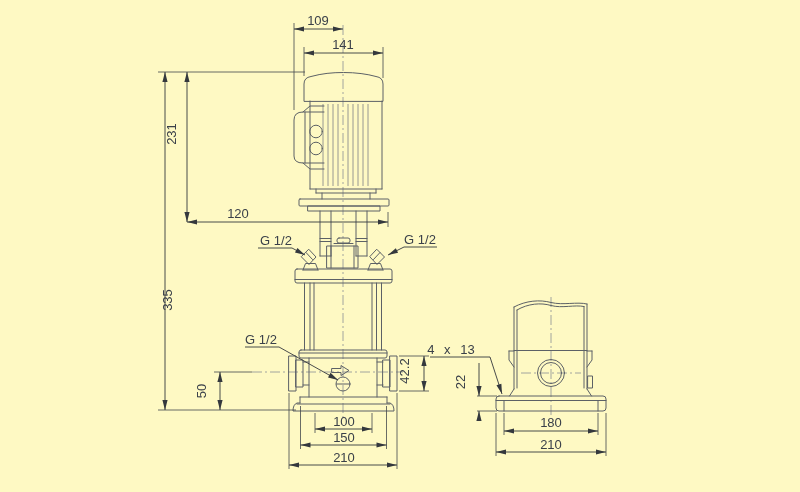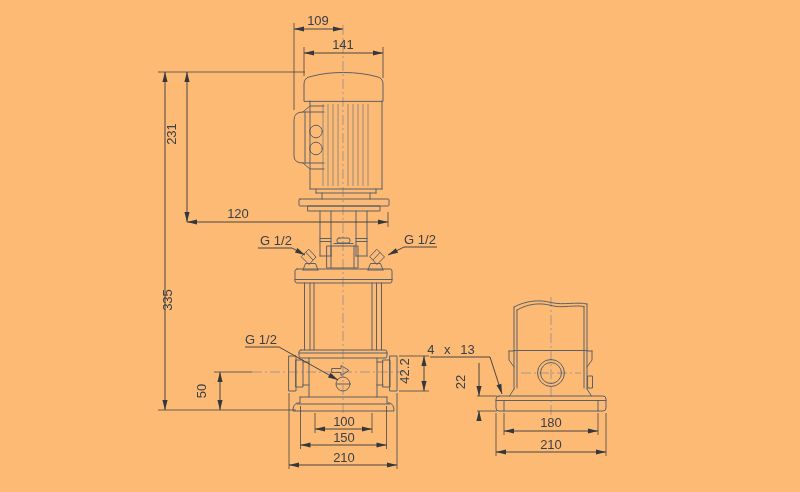--- a/index.html
+++ b/index.html
@@ -1,16 +1,16 @@
 <!DOCTYPE html>
 <html><head>
 <meta charset="utf-8">
 <style>
   html,body{margin:0;padding:0;background:#ffffff;}
-  .canvas{position:relative;width:800px;height:492px;background:#fdba74;overflow:hidden;}
+  .canvas{position:relative;width:800px;height:492px;background:#fef9c3;overflow:hidden;}
   svg{display:block;}
   svg text{font-family:"Liberation Sans","DejaVu Sans",sans-serif;font-size:13px;fill:#3a4049;}
   .ol{stroke:#5c6166;stroke-width:1;fill:none;stroke-linecap:round;stroke-linejoin:round;}
   .ol2{stroke:#7d8287;stroke-width:0.8;fill:none;}
   .dl{stroke:#34383d;stroke-width:0.9;fill:none;}
   .ext{stroke:#43474c;stroke-width:0.8;fill:none;}
   .cl{stroke:#8b9095;stroke-width:0.8;fill:none;stroke-dasharray:10 3 2 3;}
   .wide{word-spacing:6px;}
 </style>
 </head>

